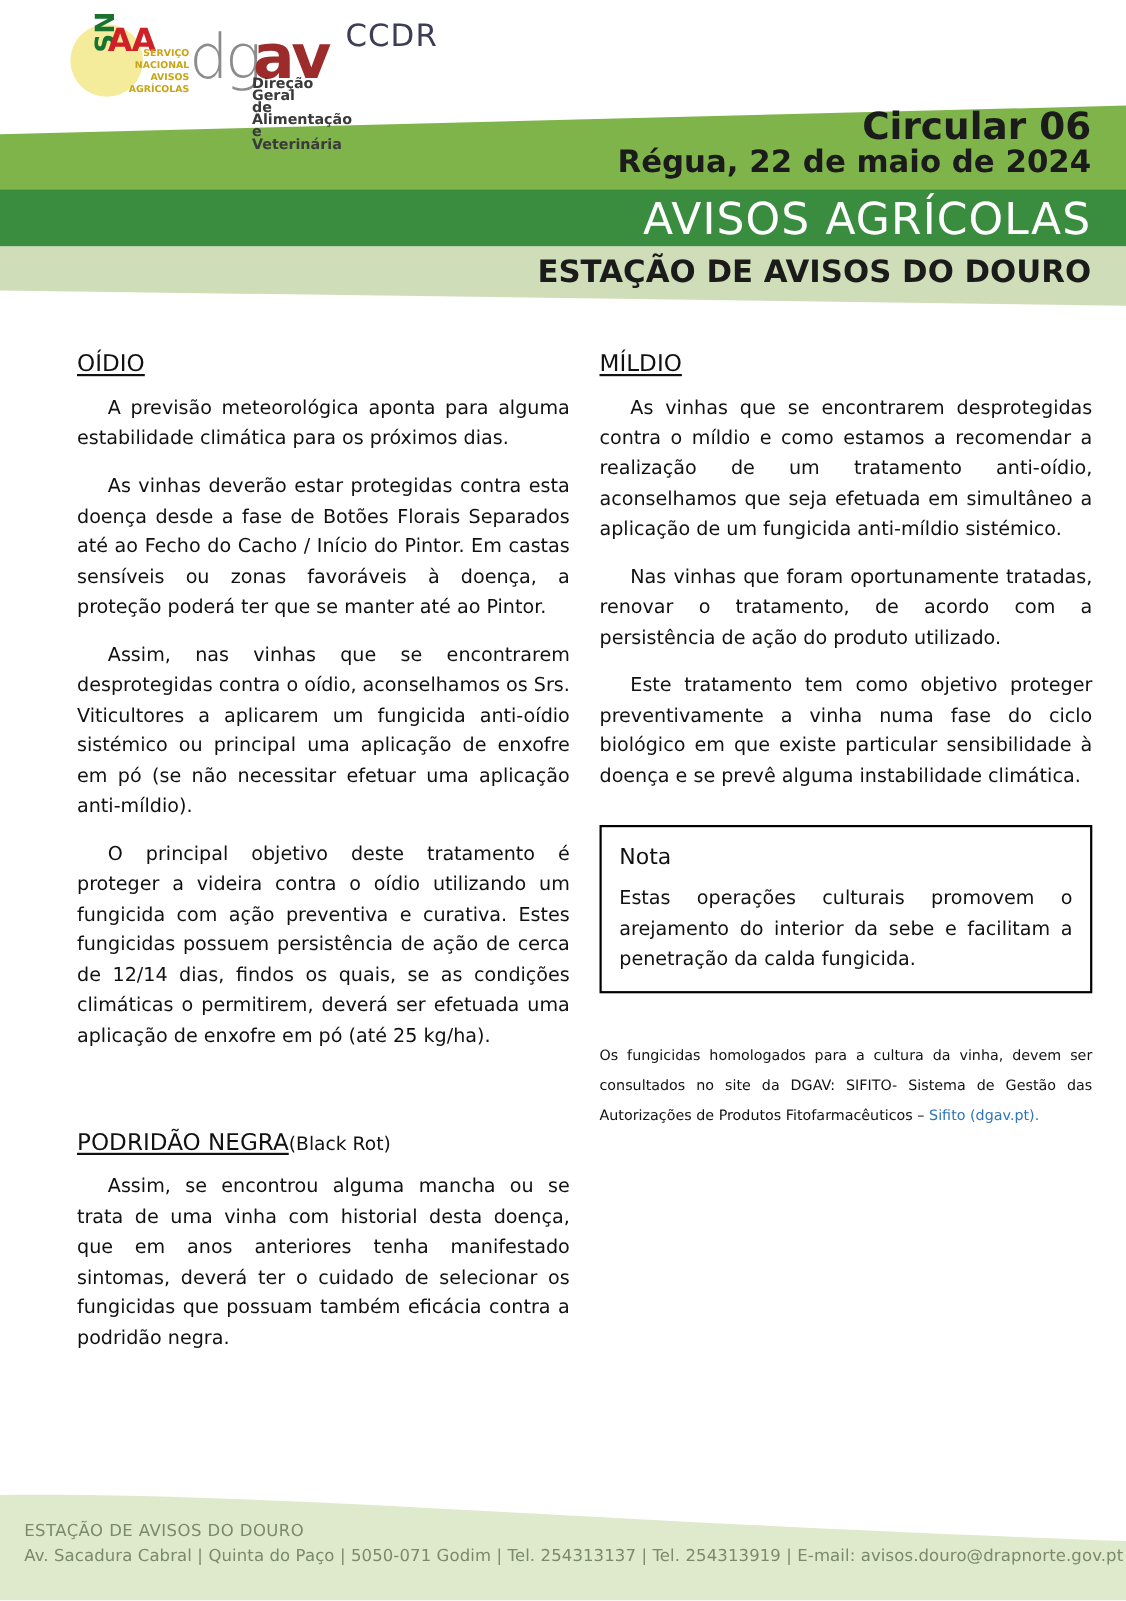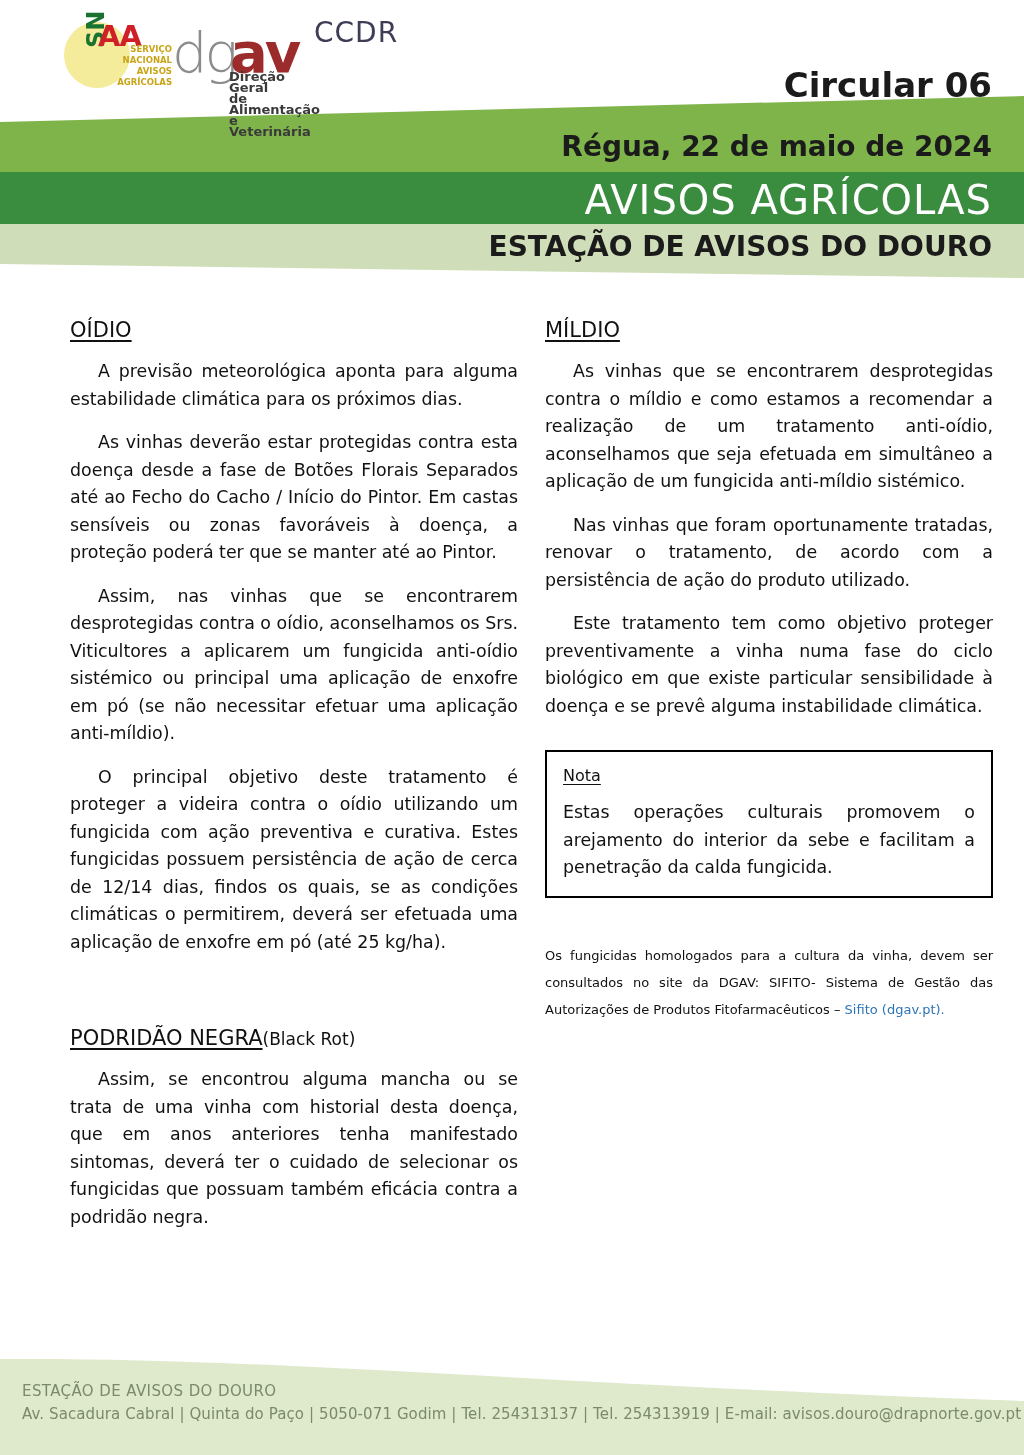--- a/index.html
+++ b/index.html
@@ -44,21 +44,21 @@
   .ccdr{position:relative;width:170px;height:86px;margin-left:6px;}
   .ccdr .ccdr-top{position:absolute;left:6px;top:2px;font-size:28px;font-weight:500;color:#3d3d56;
         letter-spacing:1px;font-family:"DejaVu Sans","Liberation Sans",sans-serif;}
   .ccdr .norte{position:absolute;left:0px;top:26px;font-size:52px;font-weight:bold;letter-spacing:-1px;
         font-family:"DejaVu Sans","Liberation Sans",sans-serif;line-height:52px;}
   .ccdr .norte i{font-style:normal;
         -webkit-text-stroke:2.4px currentColor;color:transparent;}
   .n1{color:#5fc3b8;} .n2{color:#e8887f;} .n3{color:#dc4d4d;}
   .n4{color:#1f7f72;} .n5{color:#c9cf6a;}
 
-  .circular{position:absolute;right:32px;top:65px;font-size:34px;font-weight:bold;color:#1b1b1b;
+  .circular{position:absolute;right:32px;top:95px;font-size:34px;font-weight:bold;color:#1b1b1b;
         font-family:"DejaVu Sans","Liberation Sans",sans-serif;letter-spacing:0px;white-space:nowrap;}
   .regua{position:absolute;right:32px;top:130px;font-size:28px;font-weight:bold;color:#1b1b1b;
         font-family:"DejaVu Sans","Liberation Sans",sans-serif;white-space:nowrap;}
   .avisos-ag{position:absolute;right:32px;top:177px;font-size:40px;font-weight:normal;color:#ffffff;
         font-family:"DejaVu Sans","Liberation Sans",sans-serif;letter-spacing:1px;white-space:nowrap;}
   .estacao-h{position:absolute;right:32px;top:230px;font-size:28px;font-weight:bold;color:#1b1b1b;
         font-family:"DejaVu Sans","Liberation Sans",sans-serif;white-space:nowrap;}
 
   
   .content{position:absolute;left:0;top:318px;width:1024px;}
@@ -71,21 +71,21 @@
   .sect-title .sub{font-size:17px;text-decoration:none;display:inline-block;}
 
   p.para{font-size:17.4px;line-height:27.5px;color:#111;text-align:justify;margin:0 0 16px 0;
         text-indent:28px;font-family:"DejaVu Sans","Liberation Sans",sans-serif;}
   p.para:last-child{margin-bottom:0;}
 
   .spacer-big{height:54px;}
 
   
   .nota{border:2.5px solid #000;padding:12px 16px 14px 16px;margin-top:30px;}
-  .nota h3{font-size:16px;font-weight:normal;color:#111;text-decoration:underline;
+  .nota h3{font-size:20px;font-weight:normal;color:#111;
         text-underline-offset:3px;margin:2px 0 14px 0;font-family:"DejaVu Sans","Liberation Sans",sans-serif;}
   .nota p{font-size:17.4px;line-height:27.5px;color:#111;text-align:justify;margin:0 0 14px 0;}
   .nota p:last-child{margin-bottom:0;}
 
   .footnote{margin-top:44px;font-size:13px;line-height:27px;color:#111;text-align:justify;
         font-family:"DejaVu Sans","Liberation Sans",sans-serif;}
   .footnote a{color:#2e75b6;text-decoration:none;}
 
   
   .footer{position:absolute;left:0;bottom:0;width:1024px;height:110px;}

